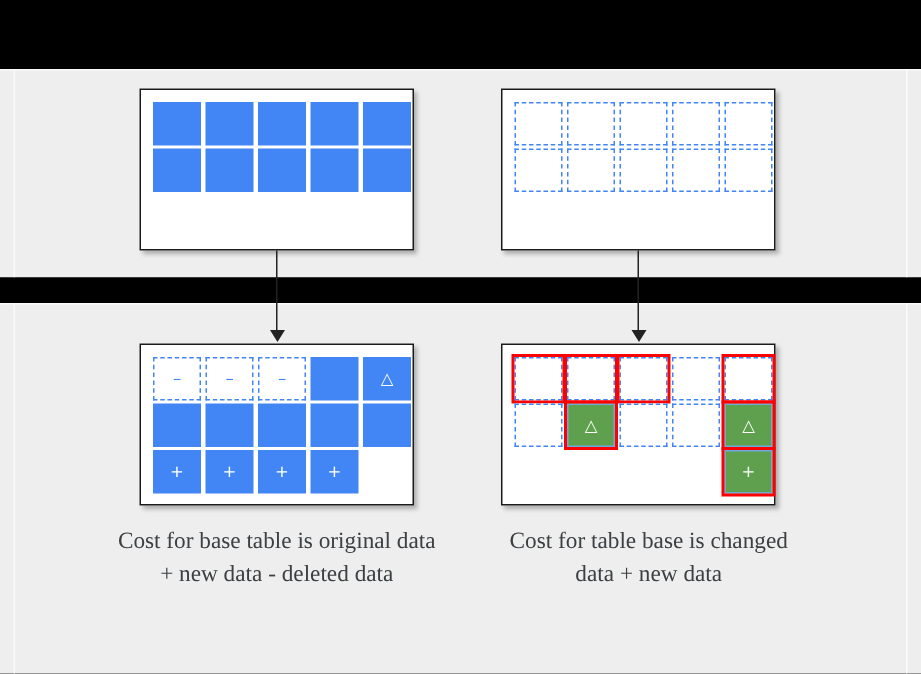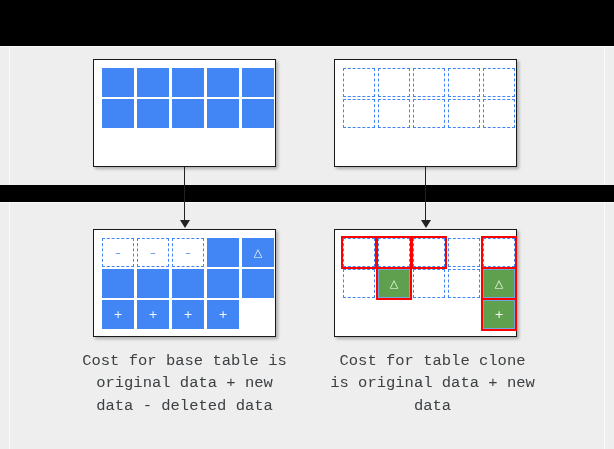--- a/index.html
+++ b/index.html
@@ -143,21 +143,21 @@
   .arrow .stem { height: 54px; }
   .arrow .head { top: 53px; }
 
   
   .caption {
     position: absolute;
     text-align: center;
     color: #3c4043;
     font-size: 15.5px;
     line-height: 1.45;
-    font-family: Liberation Mono, monospace;
+    font-family: Liberation Serif, serif;
   }
   #caption-base  { left: 78px;  top: 350px; width: 213px; }
   #caption-clone { left: 330px; top: 350px; width: 205px; }
 </style>
 </head>
 <body>
 
 <div class="black-bar" id="bar-top"></div>
 
 <div class="panel" id="panel-top">
@@ -269,13 +269,13 @@
       <div class="cell empty"></div>
       <div class="cell empty"></div>
       <div class="cell empty"></div>
       <div class="cell green flag">
         <span class="glyph on-fill">+</span>
       </div>
     </div>
 </div>
 
 <div class="caption" id="caption-base">Cost for base table is original data + new data - deleted data</div>
-<div class="caption" id="caption-clone">Cost for table clone is original data + new data</div>
+<div class="caption" id="caption-clone">Cost for table base is changed data + new data</div>
 
 </body></html>

